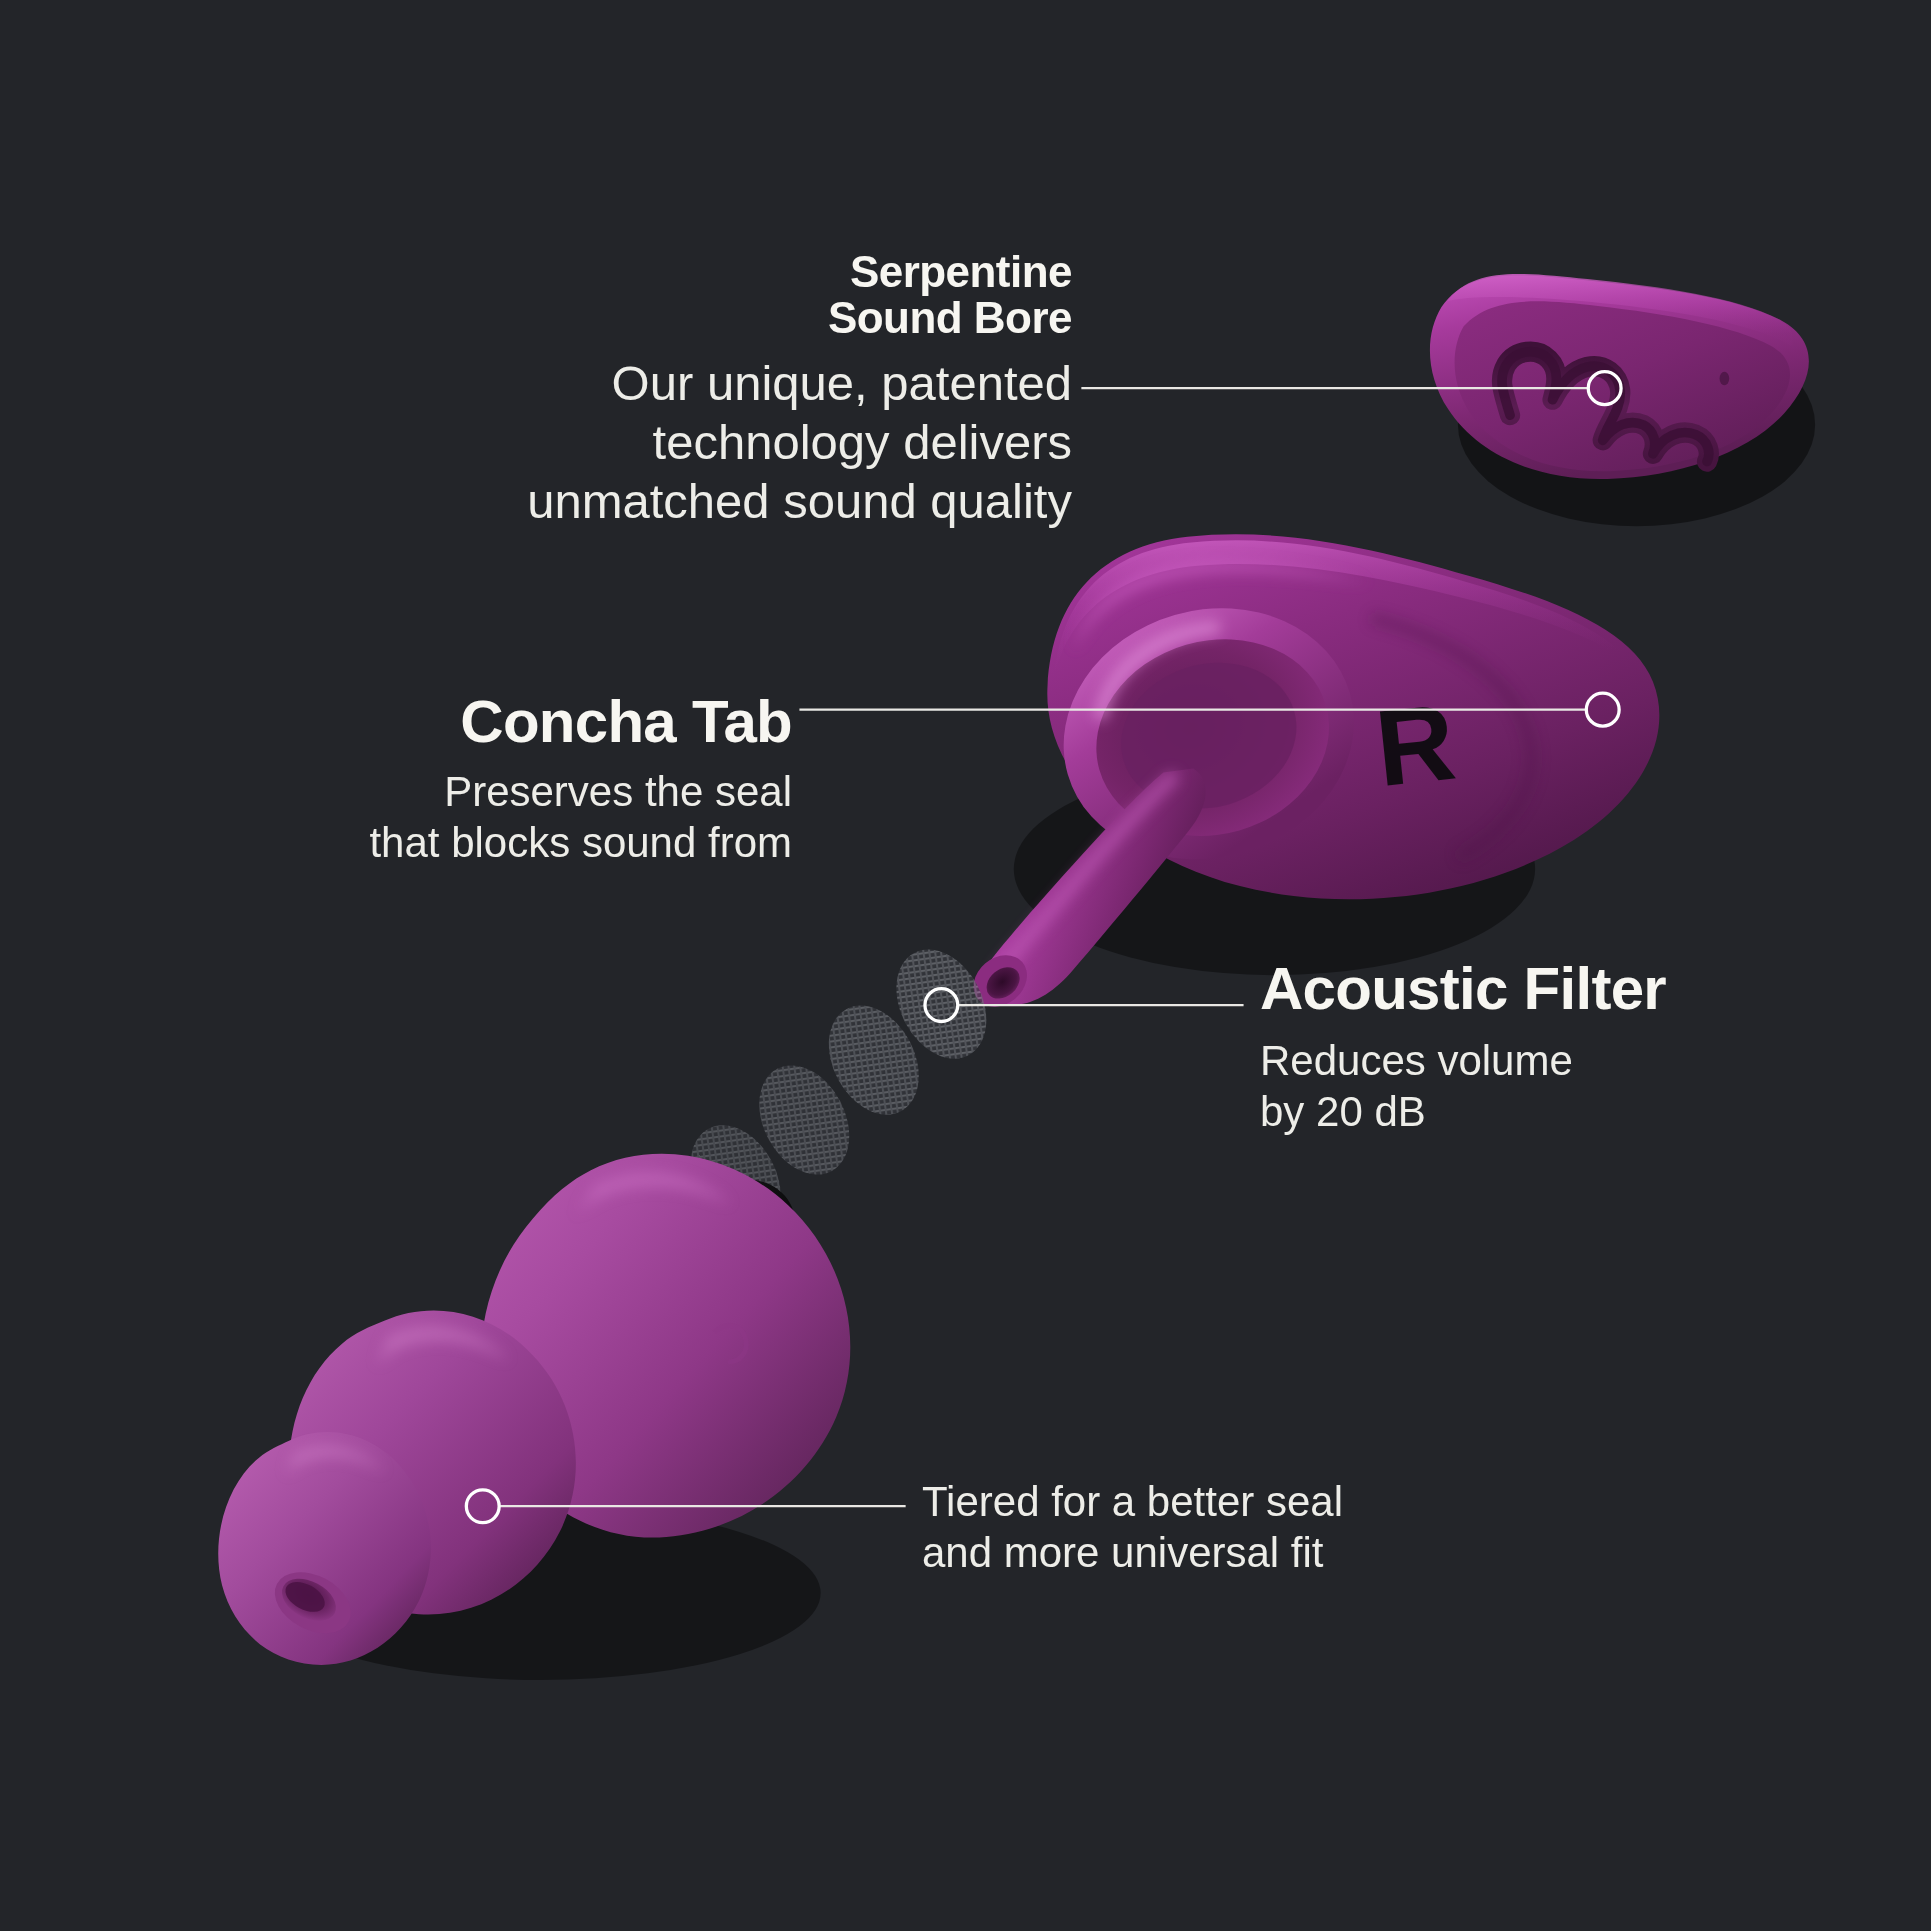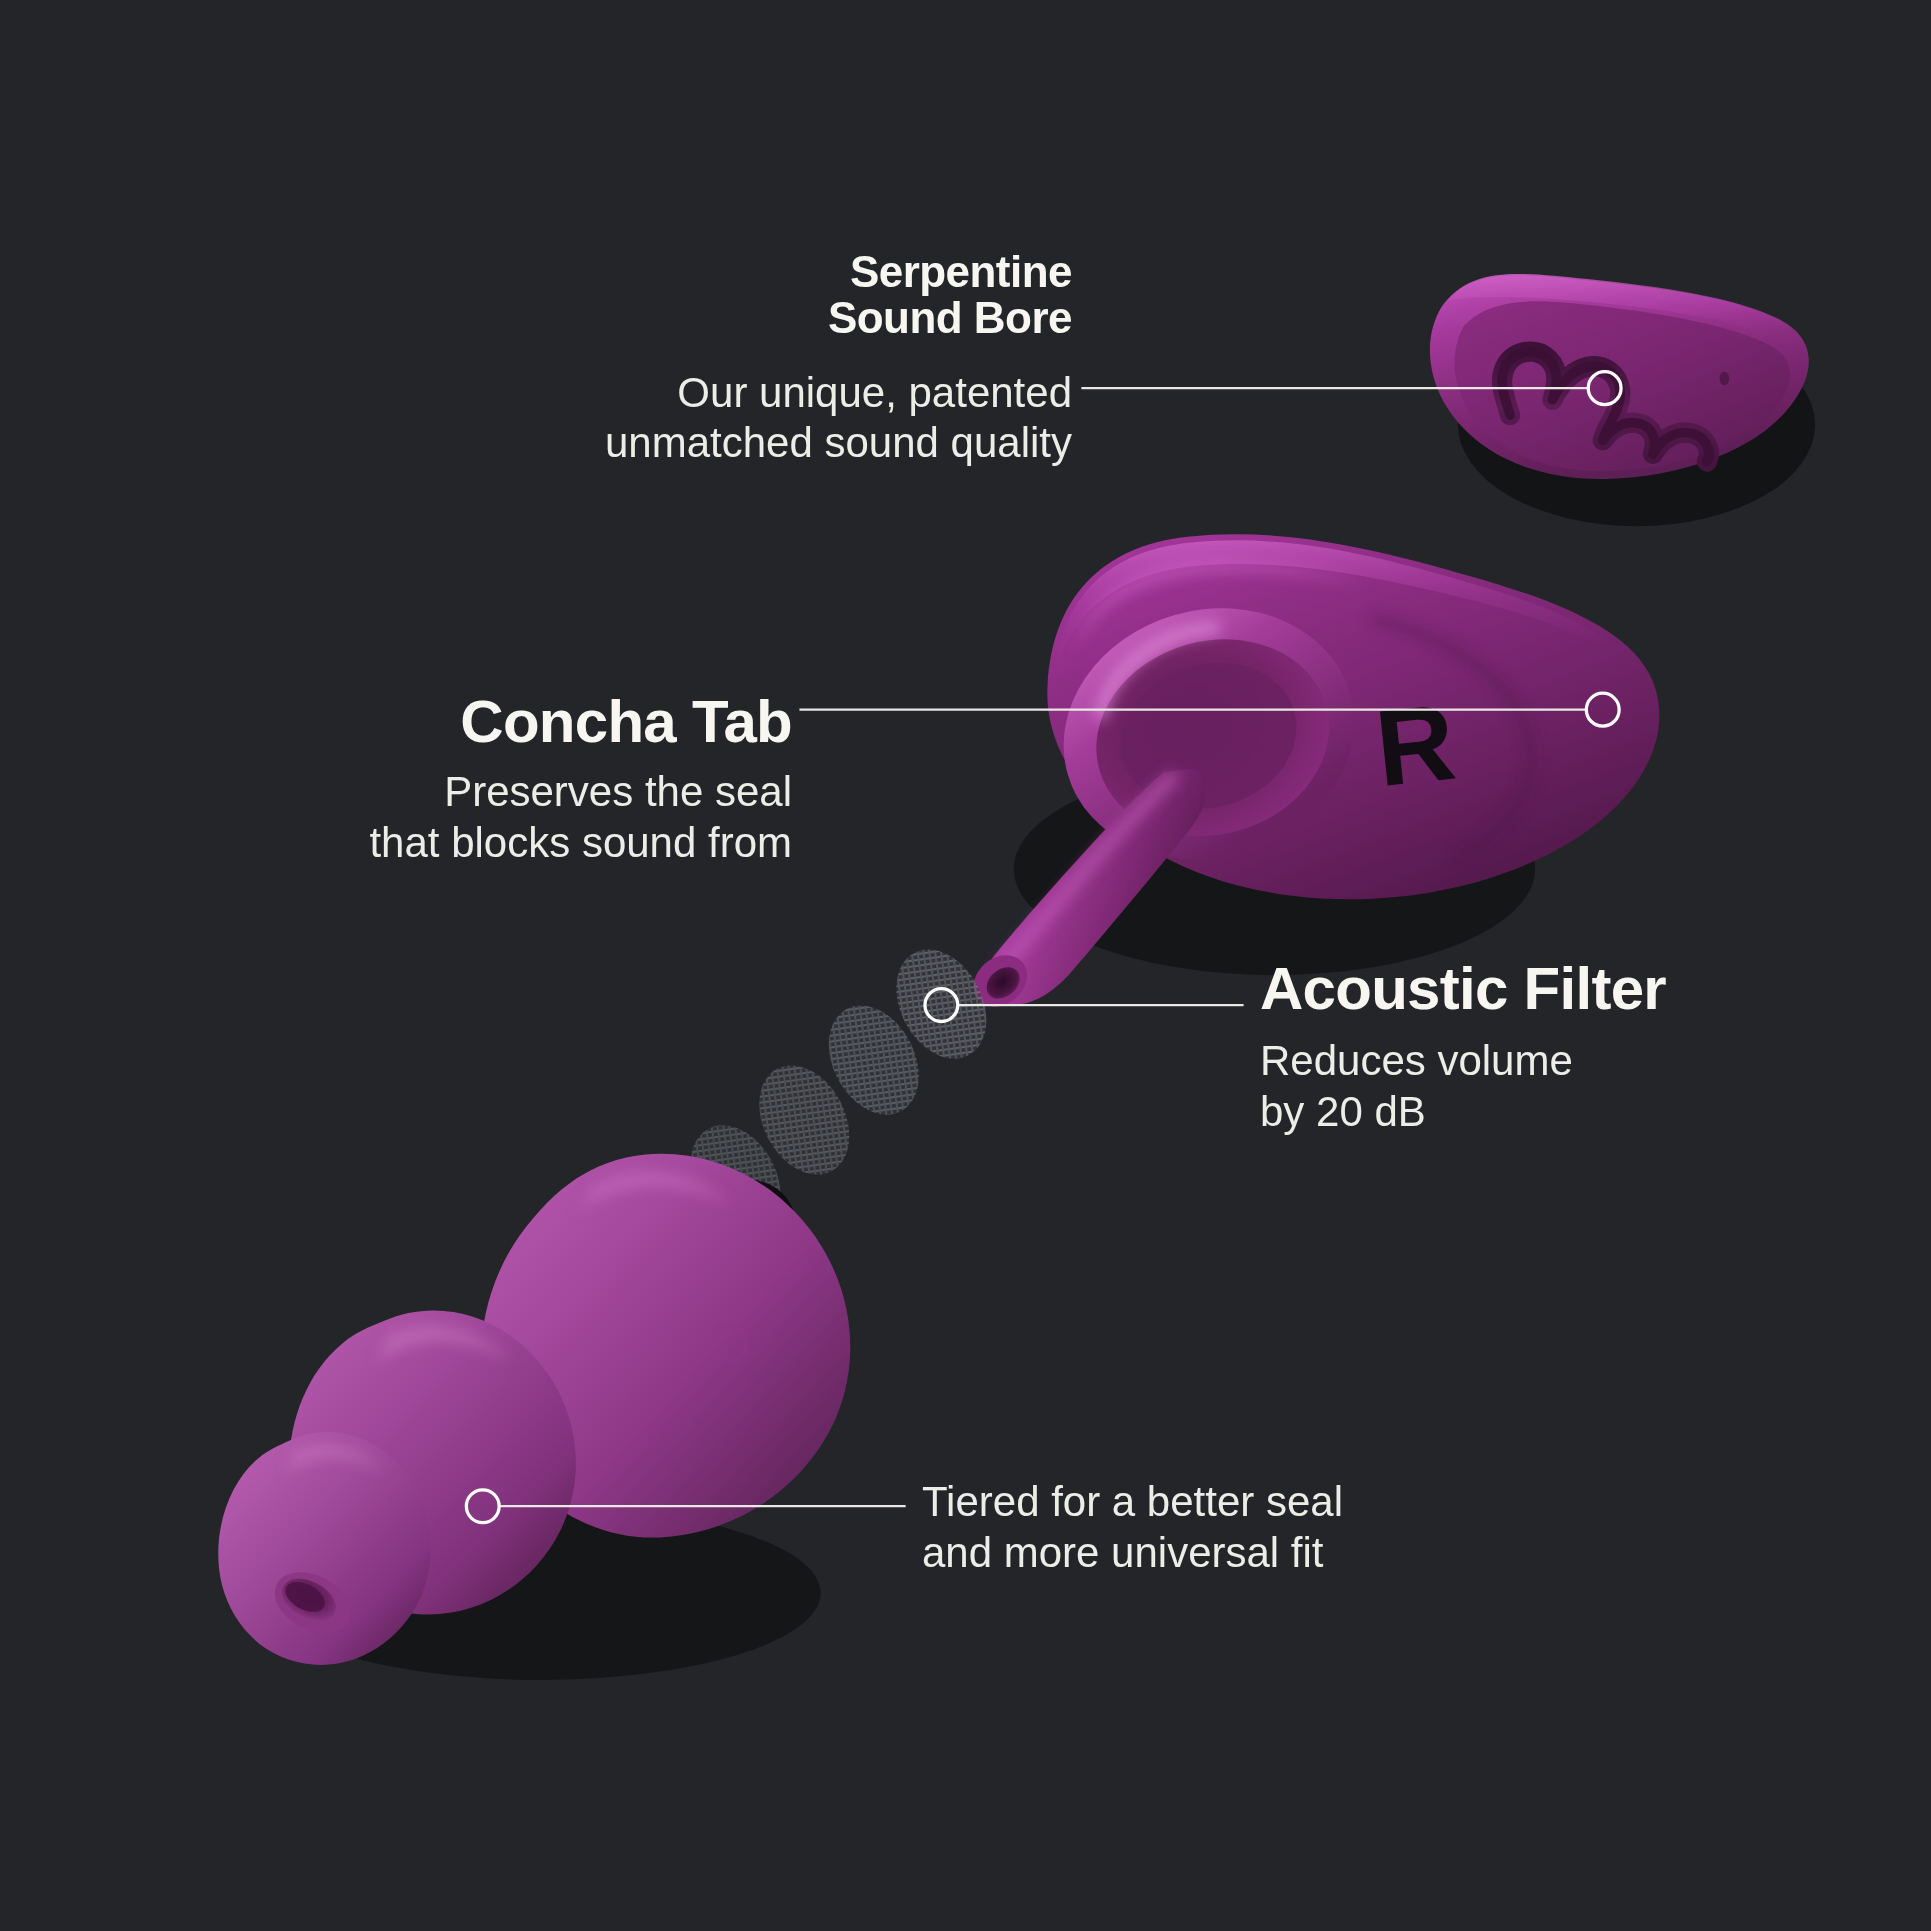--- a/index.html
+++ b/index.html
@@ -39,21 +39,21 @@
     line-height: 1.21;
     margin: 0;
   }
   .c-desc span { display: block; }
 
   
   #callout-serpentine {
     left: 406px; top: 249px; width: 666px; text-align: right;
   }
   #callout-serpentine .c-title { font-size: 44px; }
-  #callout-serpentine .c-desc { font-size: 42px; margin-top: 27px; }
+  #callout-serpentine .c-desc { font-size: 49px; margin-top: 13px; }
 
   
   #callout-concha {
     left: 174px; top: 691px; width: 618px; text-align: right;
   }
   #callout-concha .c-title { font-size: 60px; }
   #callout-concha .c-desc { font-size: 42px; margin-top: 13.5px; }
 
   
   #callout-filter {
@@ -374,20 +374,21 @@
     </g>
   </svg>
 
   <div class="callout" id="callout-serpentine">
     <h2 class="c-title">
       <span>Serpentine</span><br>
       <span>Sound Bore</span>
     </h2>
     <p class="c-desc">
       <span>Our unique, patented</span>
+      <span>technology delivers</span>
       <span>unmatched sound quality</span>
     </p>
   </div>
 
   <div class="callout" id="callout-concha">
     <h2 class="c-title">Concha Tab</h2>
     <p class="c-desc">
       <span>Preserves the seal</span>
       <span>that blocks sound from</span>
     </p>

